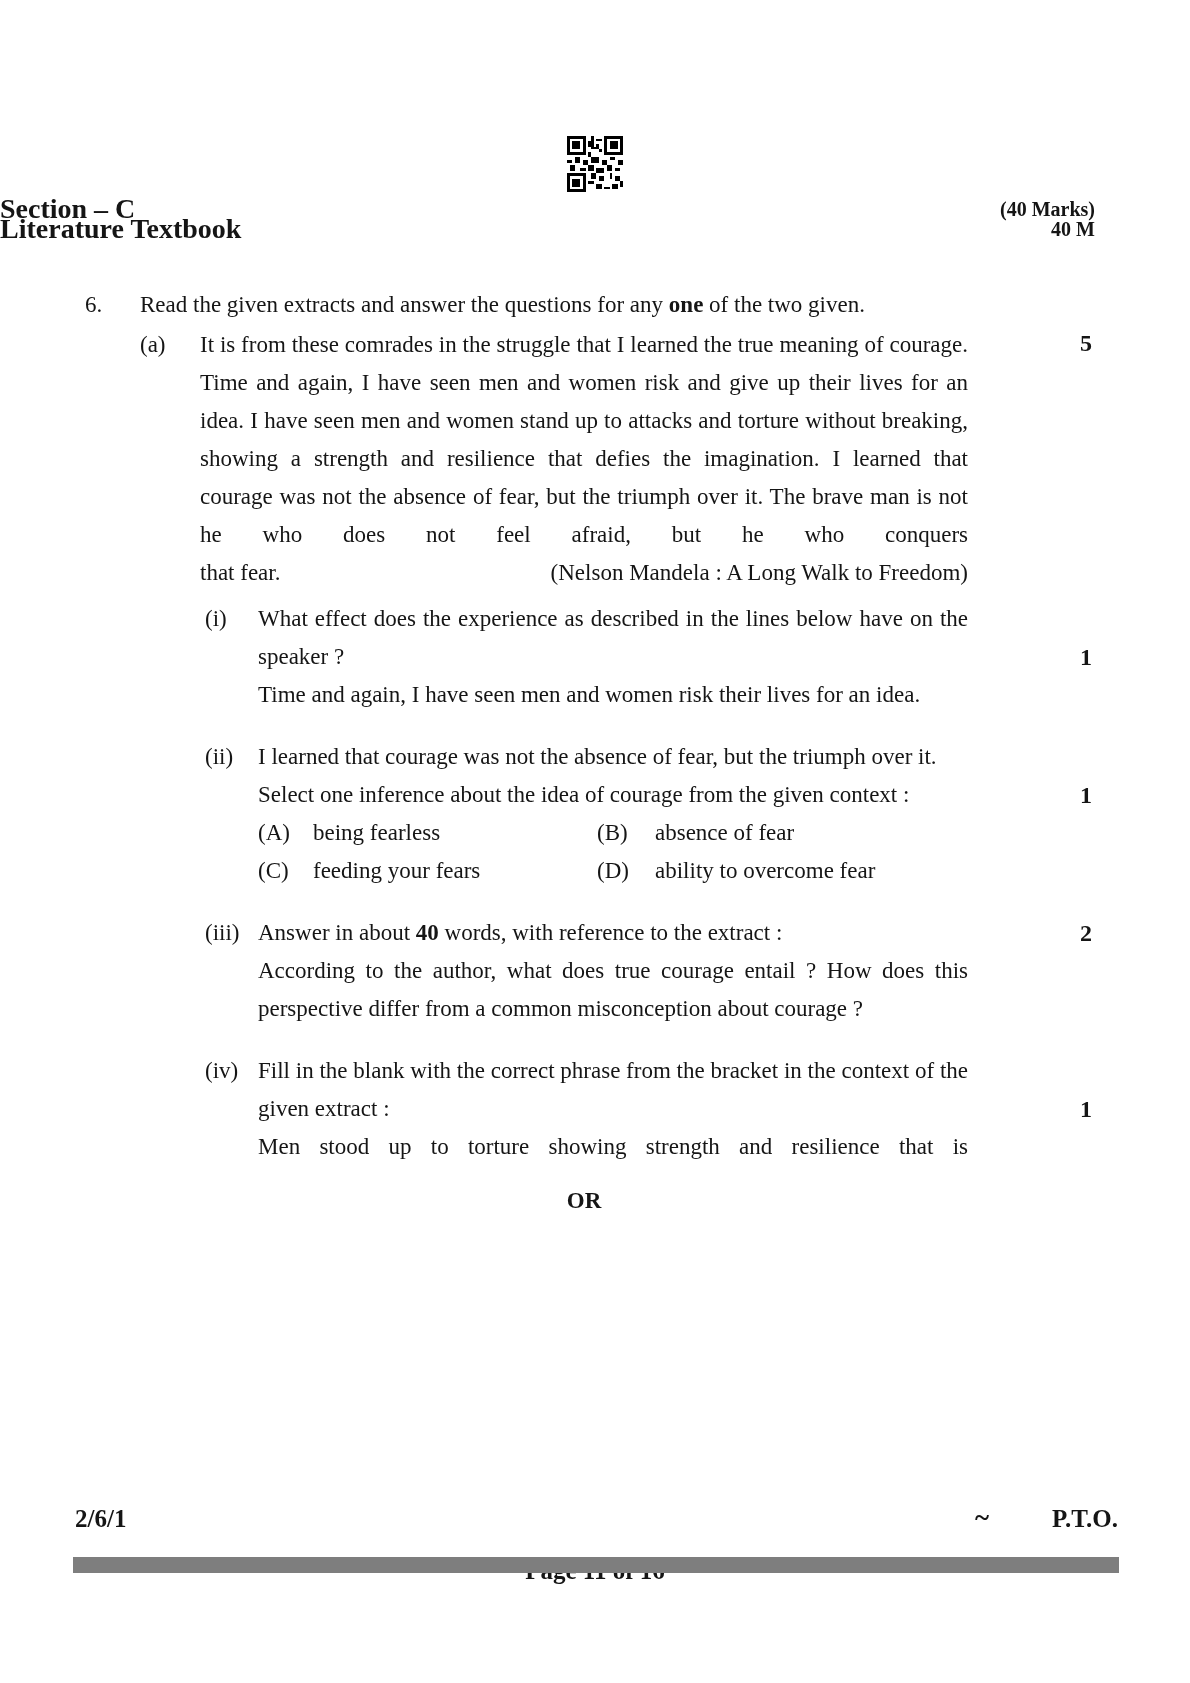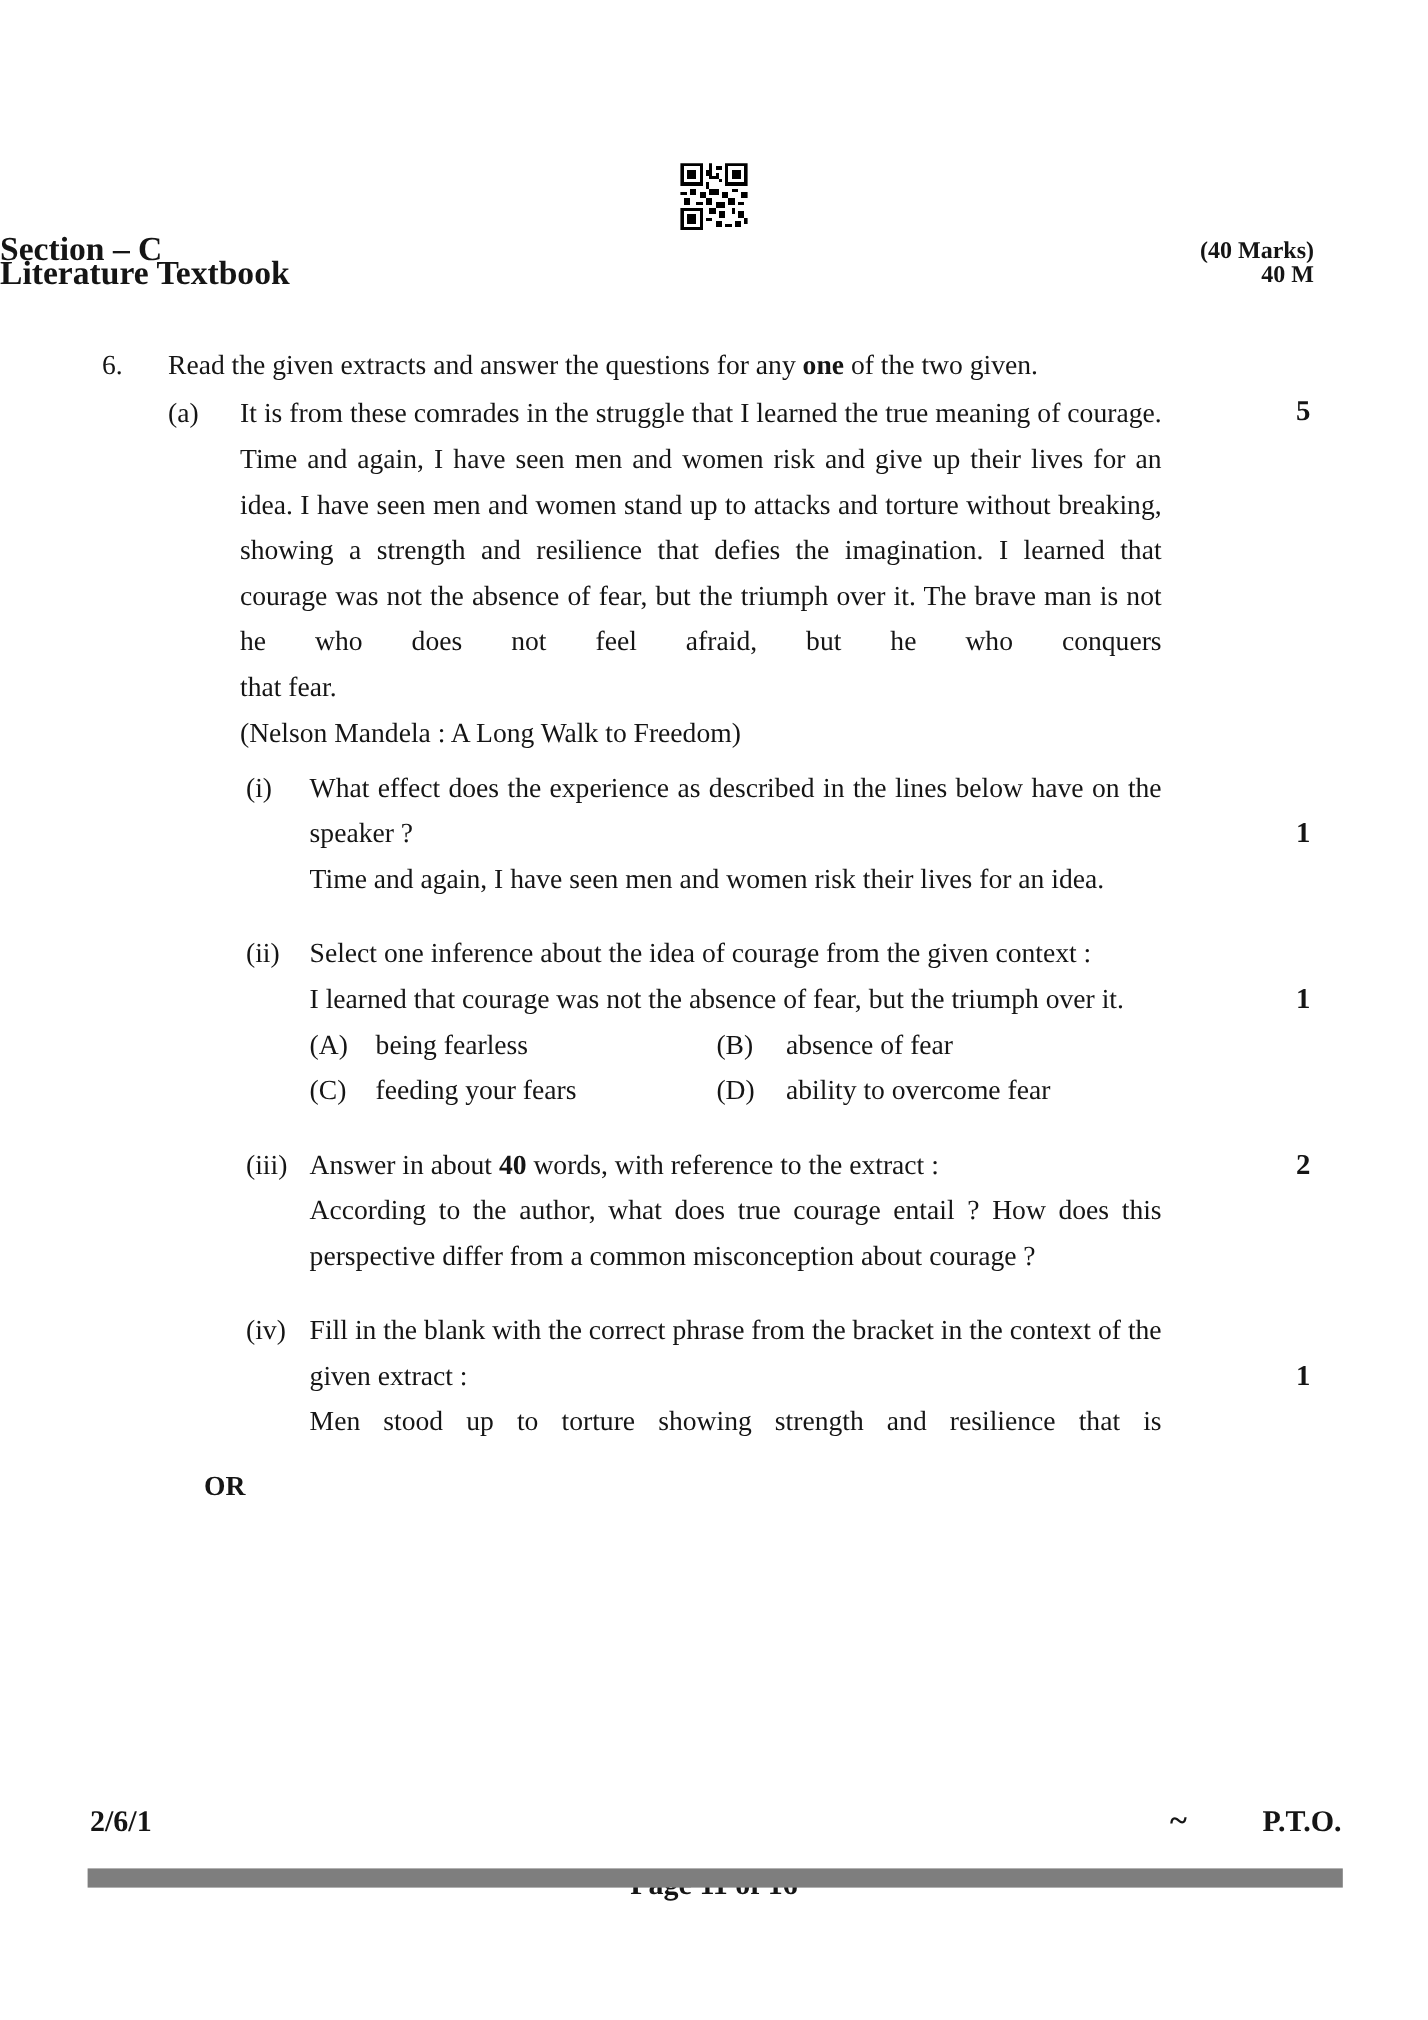--- a/index.html
+++ b/index.html
@@ -22,30 +22,30 @@
   .qnum { width:55px; flex:none; }
   .qbody { width:828px; flex:none; }
   .intro { position:relative; text-align:justify; }
   .mark { position:absolute; left:calc(100% + 112px); top:0; font-weight:bold; font-size:24px; white-space:nowrap; }
   .mark.l2 { top:38px; }
   
   .extract { display:flex; margin-top:2px; }
   .exlabel { width:60px; flex:none; }
   .exbody { width:768px; flex:none; }
   .exbody .bodytext { text-align:justify; text-align-last:justify; }
-  .extail { display:flex; justify-content:space-between;flex-direction:column; }
+  .extail { display:flex; justify-content:space-between; }
   
   .sub { position:relative; display:flex; width:763px; margin-left:65px; margin-top:24px; }
   .sub.first { margin-top:8px; }
   .slabel { width:53px; flex:none; }
   .sbody { width:710px; flex:none; }
   .just { text-align:justify; }
   .stretch { text-align:justify; text-align-last:justify; }
   .opts { display:grid; grid-template-columns:55px 284px 58px auto; }
-  .or { width:828px; text-align:left; font-weight:bold; position:relative; left:30px; margin-top:16px; }
+  .or { width:828px; text-align:center; font-weight:bold; position:relative; left:30px; margin-top:16px; }
   
   .footer-code { position:absolute; left:75px;  top:1500px; font-weight:bold; font-size:25px;text-align:center; }
   .footer-page { position:absolute; left:0; width:1190px; text-align:center; top:1552px; font-weight:bold; font-size:25px; }
   .footer-tilde{ position:absolute; left:975px; top:1498px; font-weight:bold; font-size:27px; }
   .footer-pto  { position:absolute; right:72px; top:1500px; font-weight:bold; font-size:25px; }
   .footer-bar  { position:absolute; left:73px; top:1557px; width:1046px; height:16px; background:#7e7e7e; }
   b { font-weight:bold; }
 </style>
 </head>
 <body>
@@ -129,22 +129,22 @@
           <div class="sbody">
             <div class="just">What effect does the experience as described in the lines below have on the speaker ?</div>
             <div class="just">Time and again, I have seen men and women risk their lives for an idea.</div>
           </div>
           <span class="mark l2">1</span>
         </div>
 
         <div class="sub">
           <span class="slabel">(ii)</span>
           <div class="sbody">
+            <div class="just">I learned that courage was not the absence of fear, but the triumph over it.</div>
             <div class="just">Select one inference about the idea of courage from the given context :</div>
-            <div class="just">I learned that courage was not the absence of fear, but the triumph over it.</div>
             <div class="opts">
               <span>(A)</span>
               <span>being fearless</span>
               <span>(B)</span>
               <span>absence of fear</span>
               <span>(C)</span>
               <span>feeding your fears</span>
               <span>(D)</span>
               <span>ability to overcome fear</span>
             </div>

